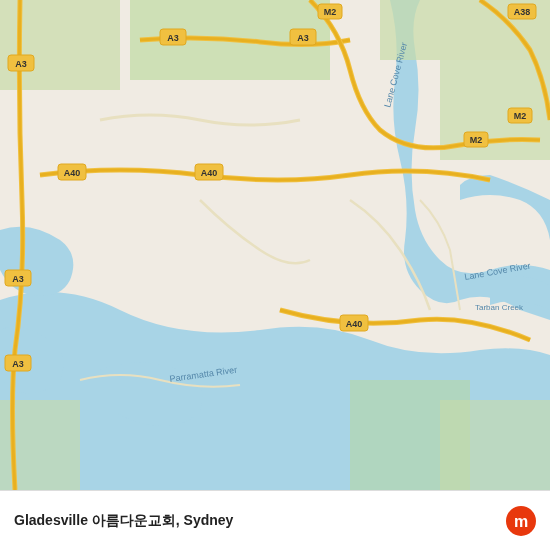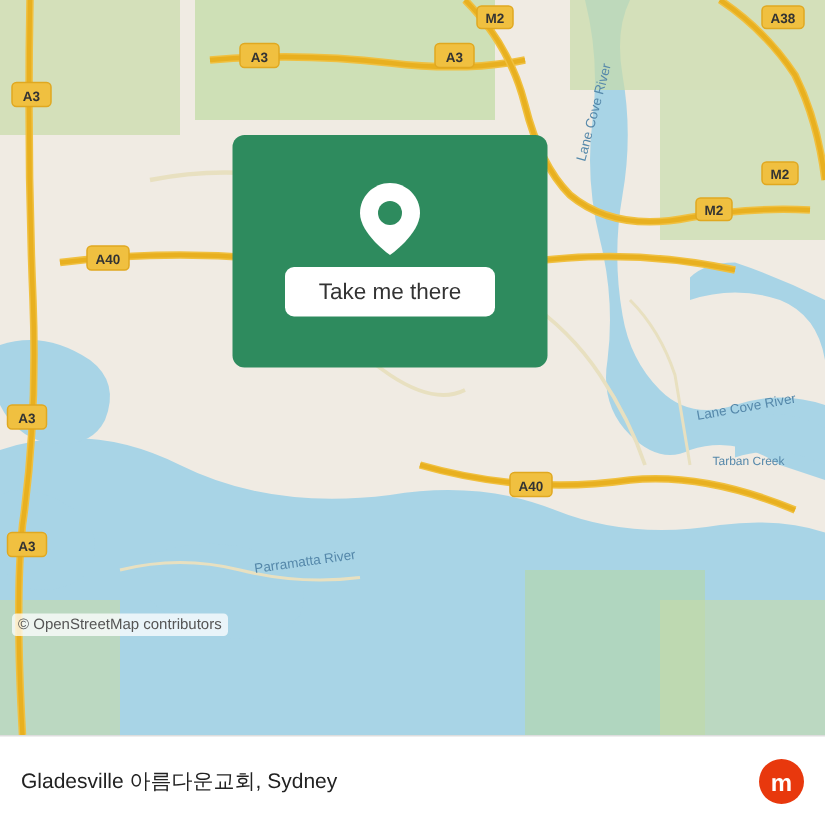--- a/index.html
+++ b/index.html
@@ -80,21 +80,21 @@
     }
 
     #place-info {
       display: flex;
       flex-direction: column;
       justify-content: center;
     }
 
     #place-name {
       font-size: 14px;
-      font-weight: 400;
+      font-weight: 700;
       color: #222;
     }
 
     #osm-attribution {
       position: absolute;
       bottom: 66px;
       left: 8px;
       font-size: 10px;
       color: #555;
       background: rgba(255,255,255,0.75);
@@ -196,31 +196,21 @@
     <path d="M350,200 Q380,220 400,250 Q420,280 430,310" stroke="#e8e0c0" stroke-width="2.5" fill="none"></path>
     <path d="M420,200 Q440,220 450,250 Q455,280 460,310" stroke="#e8e0c0" stroke-width="2" fill="none"></path>
     <path d="M80,380 Q120,370 160,380 Q200,390 240,385" stroke="#e8e0c0" stroke-width="2" fill="none"></path>
 
     <text x="390" y="108" font-size="9" fill="#5588aa" transform="rotate(-75, 390, 108)" font-family="Arial">Lane Cove River</text>
     <text x="170" y="382" font-size="9" fill="#5588aa" transform="rotate(-8, 170, 382)" font-family="Arial">Parramatta River</text>
     <text x="465" y="280" font-size="9" fill="#5588aa" transform="rotate(-10, 465, 280)" font-family="Arial">Lane Cove River</text>
     <text x="475" y="310" font-size="8" fill="#5588aa" font-family="Arial">Tarban Creek</text>
   </svg>
 
-  <div id="action-card">
-    <div id="location-pin">
-      <svg width="40" height="48" viewBox="0 0 40 48" xmlns="http://www.w3.org/2000/svg">
-        <path d="M20 0C9 0 0 9 0 20C0 34 20 48 20 48C20 48 40 34 40 20C40 9 31 0 20 0Z" fill="white"></path>
-        <circle cx="20" cy="20" r="8" fill="#2e8b5e"></circle>
-      </svg>
-    </div>
-    <button id="take-me-there-btn">Take me there</button>
-  </div>
-
-  <div id="osm-attribution">© OpenStreetMap contributors</div>
+
 </div>
 
 <div id="bottom-bar">
   <div id="place-info">
     <span id="place-name">Gladesville 아름다운교회, Sydney</span>
   </div>
   <div id="moovit-logo">
 
     <svg id="moovit-icon" width="30" height="30" viewBox="0 0 30 30" xmlns="http://www.w3.org/2000/svg">
       <circle cx="15" cy="15" r="15" fill="#e8380d"></circle>

